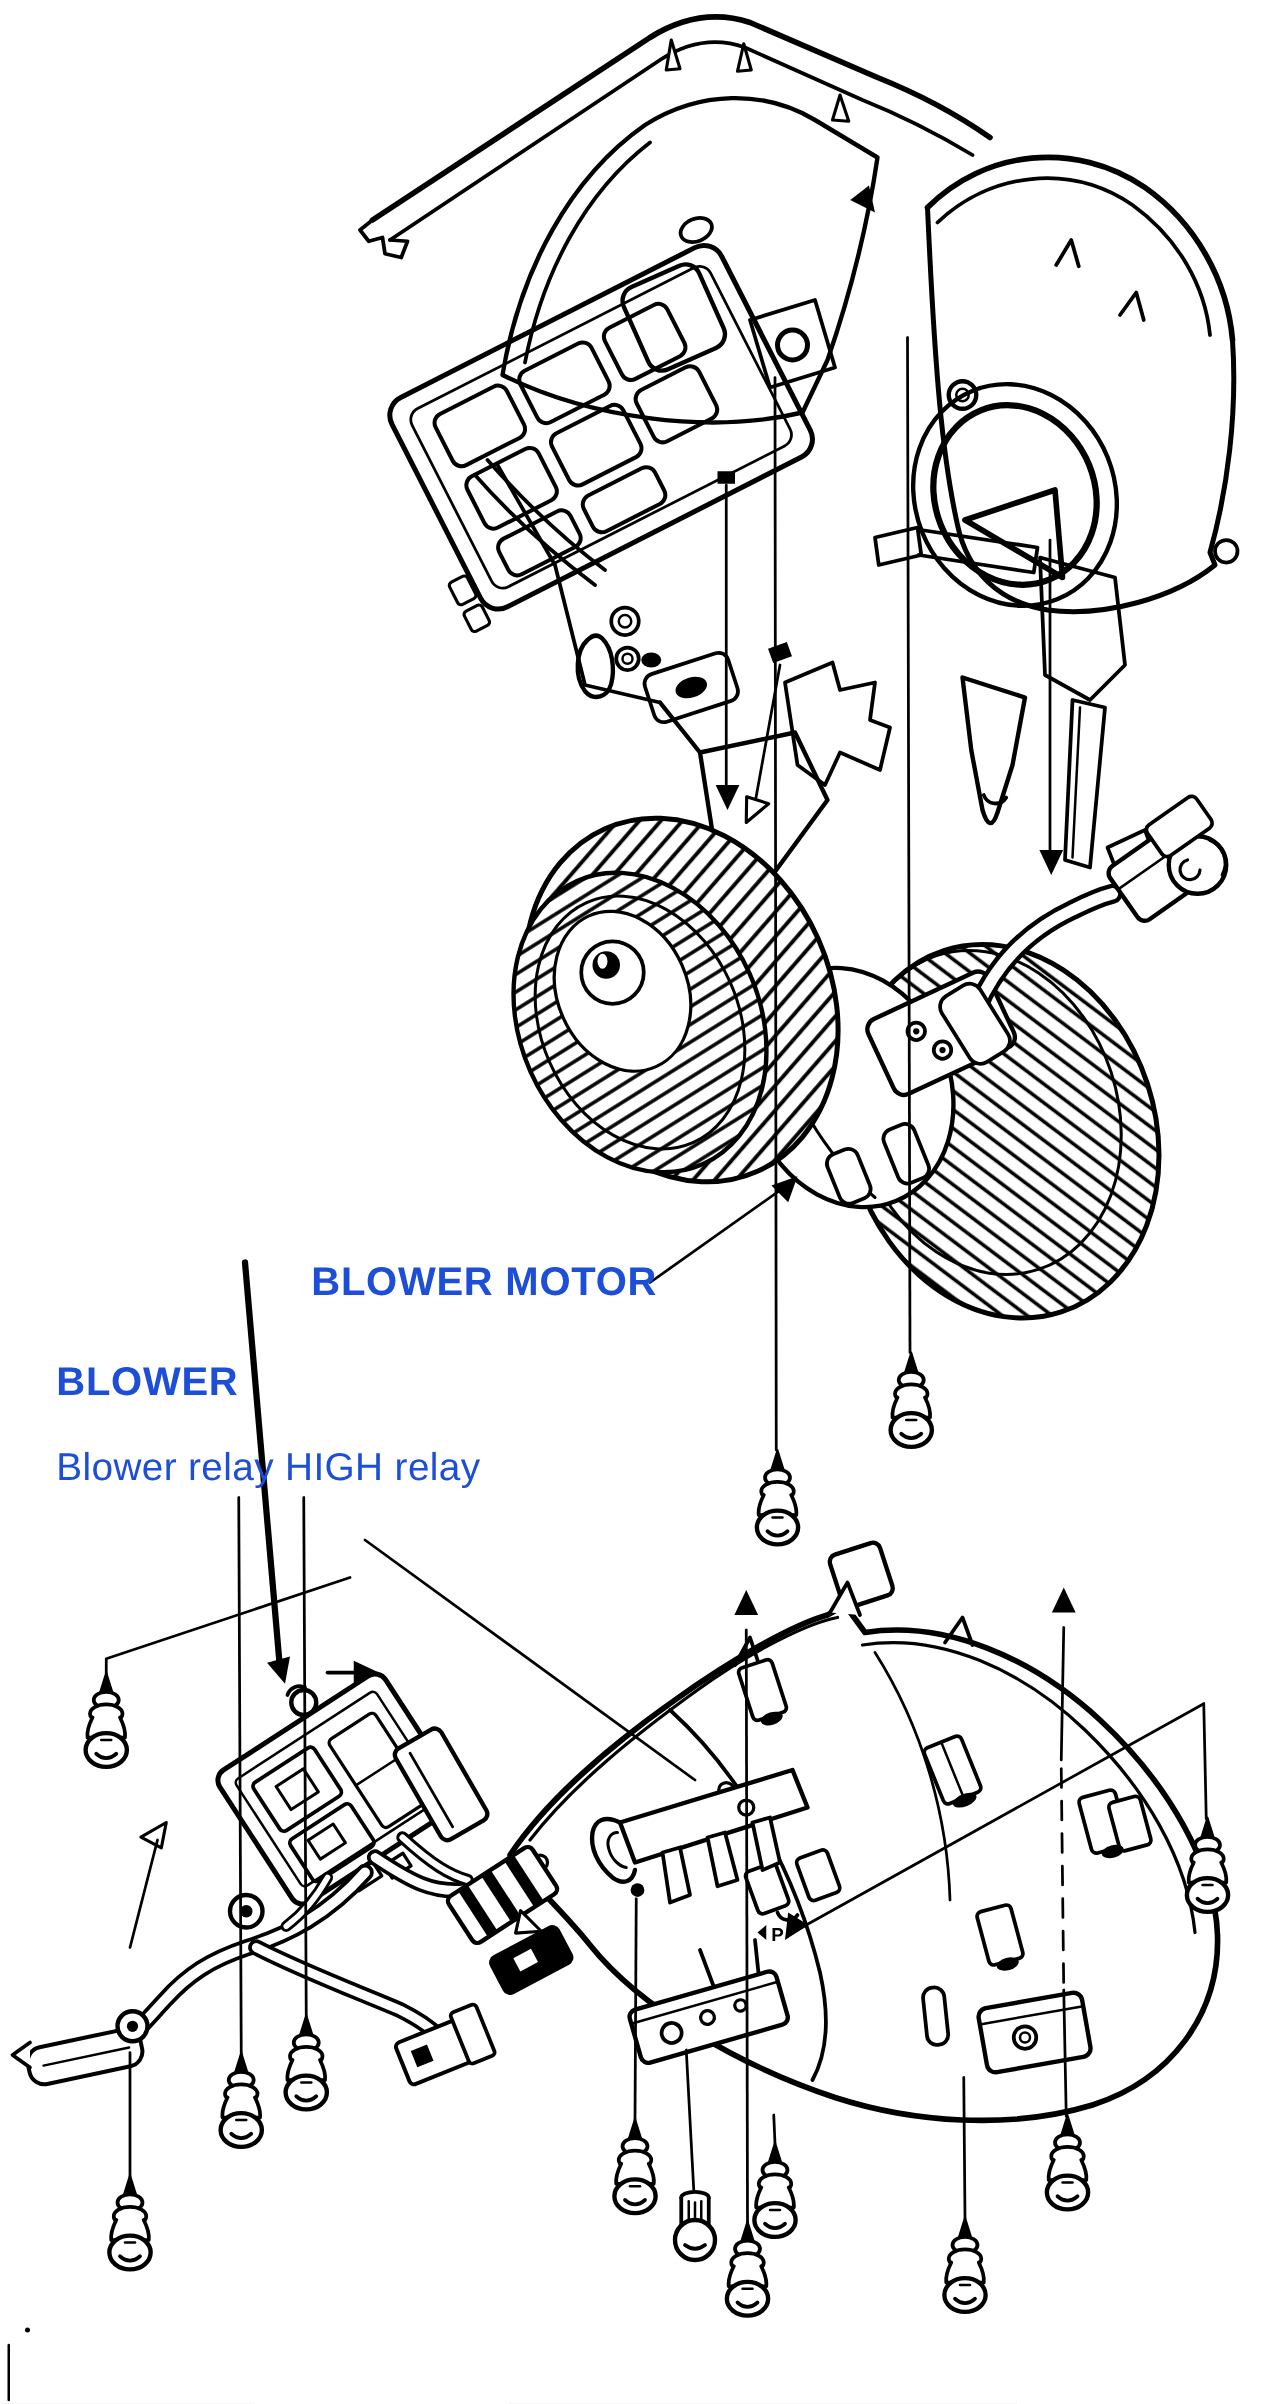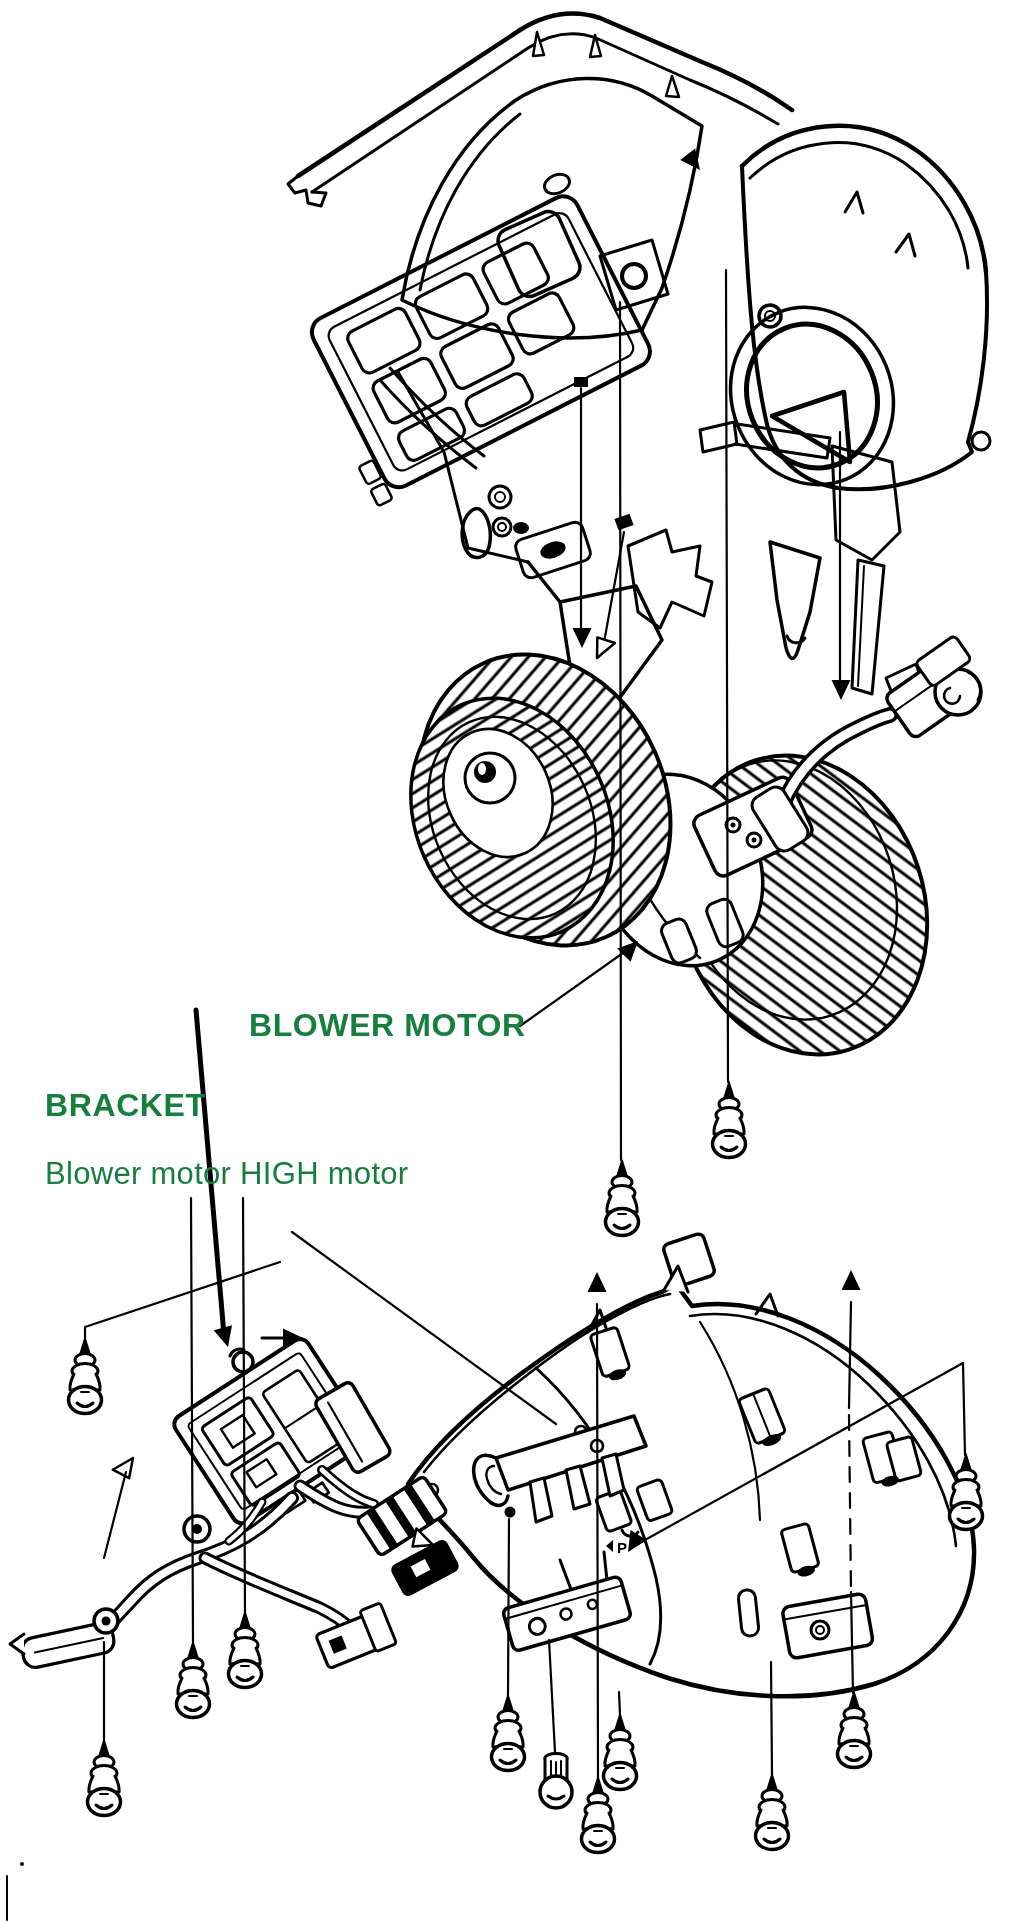--- a/index.html
+++ b/index.html
@@ -3,21 +3,21 @@
 <meta charset="utf-8">
 <style>
   html,body{margin:0;padding:0;background:#e8e8e8;}
   .stage{
     position:relative;width:1024px;height:1923px;background:#ffffff;
     margin:0 auto;overflow:hidden;
     font-family:"Liberation Sans",sans-serif;
   }
   .stage svg{position:absolute;left:0;top:0;}
   .label{
-    position:absolute;color:#15803d;font-size:31px;line-height:1;
+    position:absolute;color:#1d4ed8;font-size:31px;line-height:1;
     white-space:nowrap;letter-spacing:.3px;z-index:5;
   }
   .label.bold{font-weight:bold;font-size:32px;letter-spacing:.6px;}
 </style>
 </head>
 <body>
 
 <div class="stage">
 
 <svg width="1024" height="1923" viewBox="0 0 1024 1923" stroke-linecap="round" stroke-linejoin="round">
@@ -357,15 +357,15 @@
     <use href="#boltSym" transform="translate(556,1782)"></use>
   </g>
 
   <g stroke="#000">
     <line x1="7" y1="1876" x2="7" y2="1920" stroke-width="2"></line>
     <circle cx="22" cy="1864" r="2" fill="#000" stroke="none"></circle>
   </g>
 </svg>
 
   <div class="label bold" style="left:249px;top:1009px">BLOWER MOTOR</div>
-  <div class="label bold" style="left:45px;top:1089px">BRACKET</div>
-  <div class="label" style="left:45px;top:1158px">Blower motor HIGH motor</div>
+  <div class="label bold" style="left:45px;top:1089px">BLOWER</div>
+  <div class="label" style="left:45px;top:1158px">Blower relay HIGH relay</div>
 </div>
 
 </body></html>

